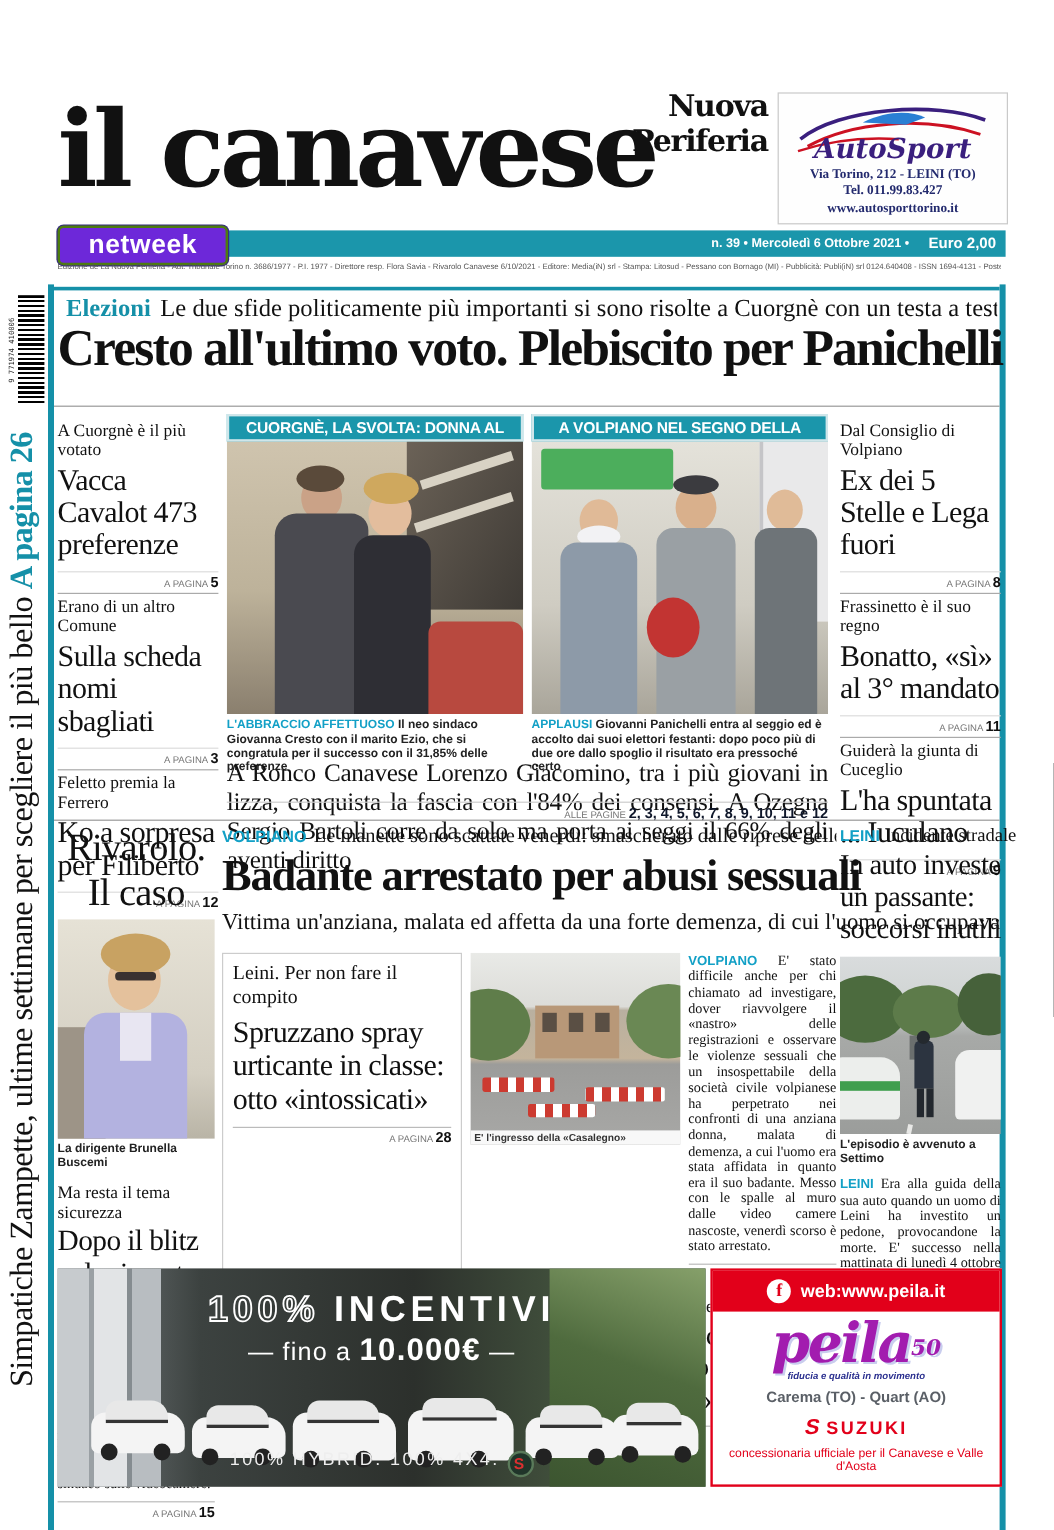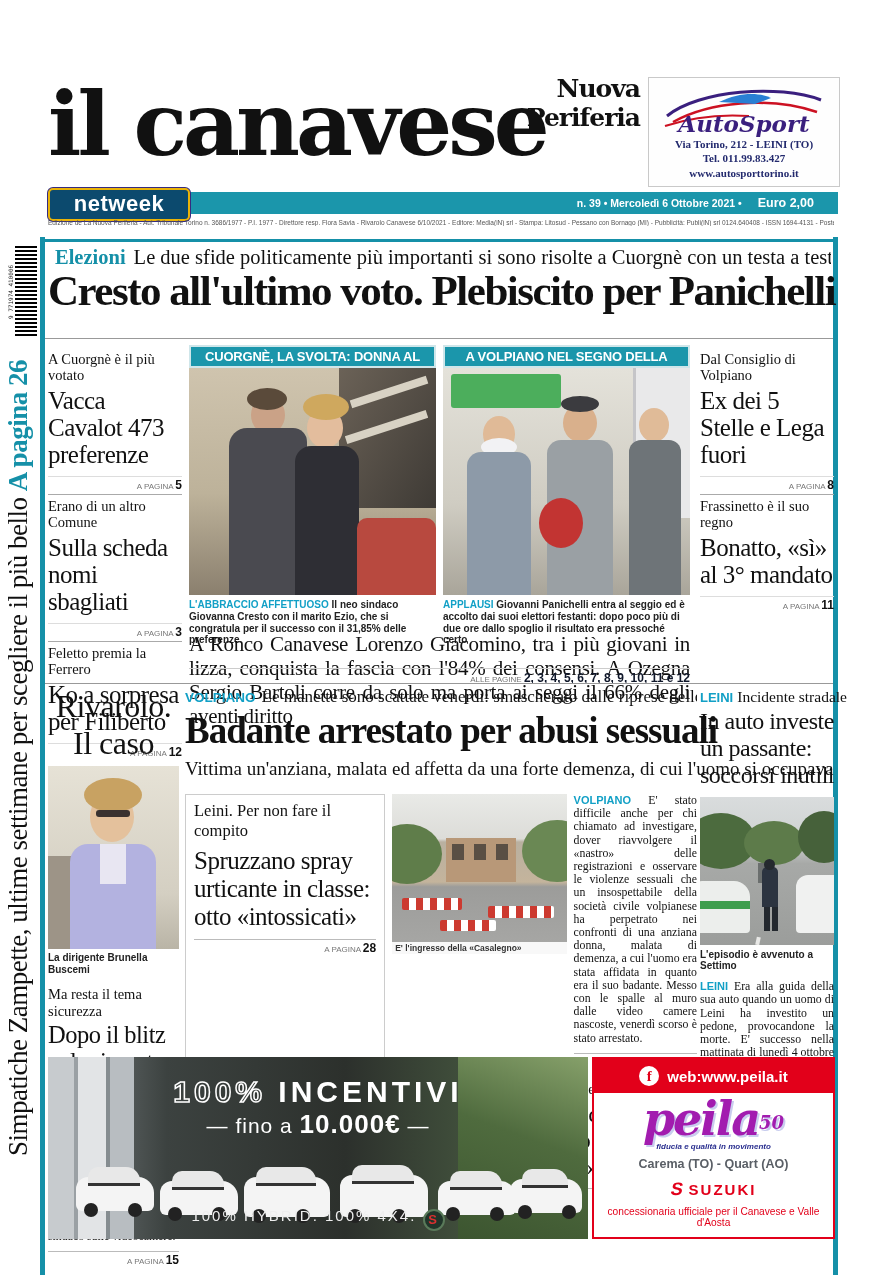--- a/index.html
+++ b/index.html
@@ -15,24 +15,24 @@
   #autosport{left:648px;top:77px;width:190px;height:108px;border:1px solid #c9c9c9;background:#fefefe;
              text-align:center;}
   #autosport .swoosh{margin-top:4px;}
   #autosport .brand{font-family:"DejaVu Serif",serif;font-style:italic;font-weight:bold;font-size:23px;
                     color:#3a1f7e;margin-top:-34px;}
   #autosport .line{font-family:Liberation Serif, serif;font-weight:bold;font-size:11px;color:#232a6e;
                    line-height:1.3;}
 
   
   #nw-bar{left:150px;top:192px;width:688px;height:22px;background:#1b96ab;display:flex;align-items:center;
-          justify-content:flex-end;padding-right:24px;box-sizing:border-box;}
+          justify-content:flex-end;padding-right:8px;box-sizing:border-box;}
   #nw-bar .issue{color:#fff;font-family:"Liberation Sans",sans-serif;font-size:10.5px;font-weight:bold;}
   #nw-bar .price{color:#fff;font-family:"Liberation Sans",sans-serif;font-size:12.5px;font-weight:bold;margin-left:16px;}
-  #nw-logo{left:48px;top:188px;width:138px;height:29px;background:#0c4a6e;border:2px solid #eab308;border-radius:5px;
+  #nw-logo{left:48px;top:188px;width:138px;height:29px;background:#6d28d9;border:2px solid #4d7c0f;border-radius:5px;
            color:#fff;font-family:"Liberation Sans",sans-serif;font-weight:bold;font-size:22px;text-align:center;
            line-height:27px;letter-spacing:0.5px;box-shadow:0 0 0 1px #362b80;}
   #imprint{left:48px;top:219px;width:786px;font-family:"Liberation Sans",sans-serif;font-size:6.5px;
            color:#555;text-align:center;white-space:nowrap;overflow:hidden;}
 
   
   .frame{background:#1590a8;}
   #frame-left{left:40px;top:237px;width:5px;height:1038px;}
   #frame-right{left:833px;top:237px;width:5px;height:1038px;}
   #frame-top{left:45px;top:239px;width:788px;height:3px;}
@@ -237,20 +237,25 @@
   <div class="abs tcol" id="tcol-right">
     <div class="teaser">
       <div class="kick">Dal Consiglio di Volpiano</div>
       <div class="head">Ex dei 5 Stelle e Lega fuori</div>
       <div class="pageline"><span>A PAGINA</span> <b>8</b></div>
     </div>
     <div class="teaser">
       <div class="kick">Frassinetto è il suo regno</div>
       <div class="head">Bonatto, «sì» al 3° mandato</div>
       <div class="pageline"><span>A PAGINA</span> <b>11</b></div>
+    </div>
+    <div class="teaser">
+      <div class="kick">Guiderà la giunta di Cuceglio</div>
+      <div class="head">L'ha spuntata ... Iuculano</div>
+      <div class="pageline"><span>A PAGINA</span> <b>9</b></div>
     </div>
   </div>
 
   <div class="abs photobox" id="pbox1">
     <div class="bar">CUORGNÈ, LA SVOLTA: DONNA AL POTERE</div>
     <div class="ph">
       <div class="ph-base" style="background:linear-gradient(180deg,#cfc4ae 0%,#bdb29a 55%,#8a7f6e 100%);"></div>
       <div class="rect" style="left:150px;top:0;width:97px;height:140px;background:linear-gradient(120deg,#6b6257 0%,#3e3a35 100%);"></div>
       <div class="rect" style="left:160px;top:20px;width:80px;height:8px;background:#d8d2c4;transform:rotate(-18deg);"></div>
       <div class="rect" style="left:155px;top:55px;width:85px;height:8px;background:#d8d2c4;transform:rotate(-18deg);"></div>

